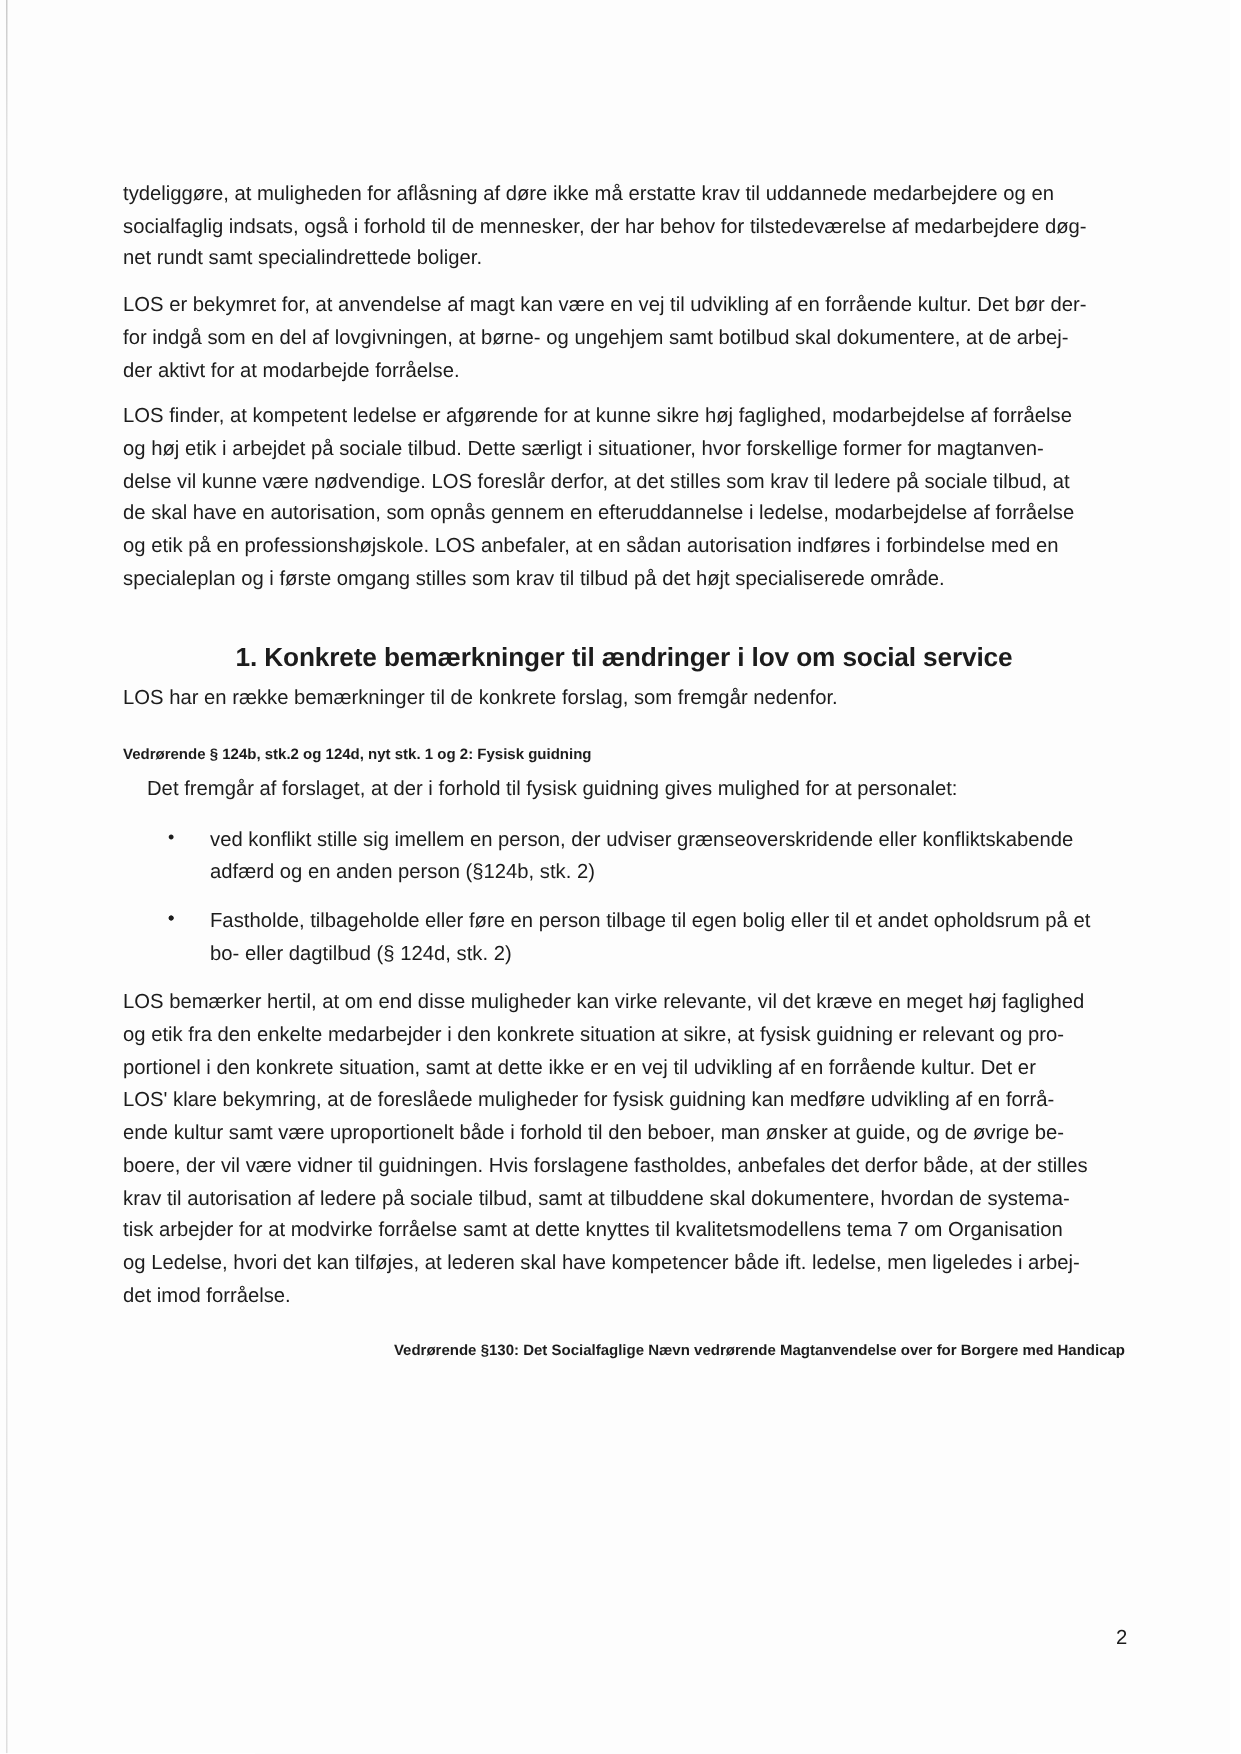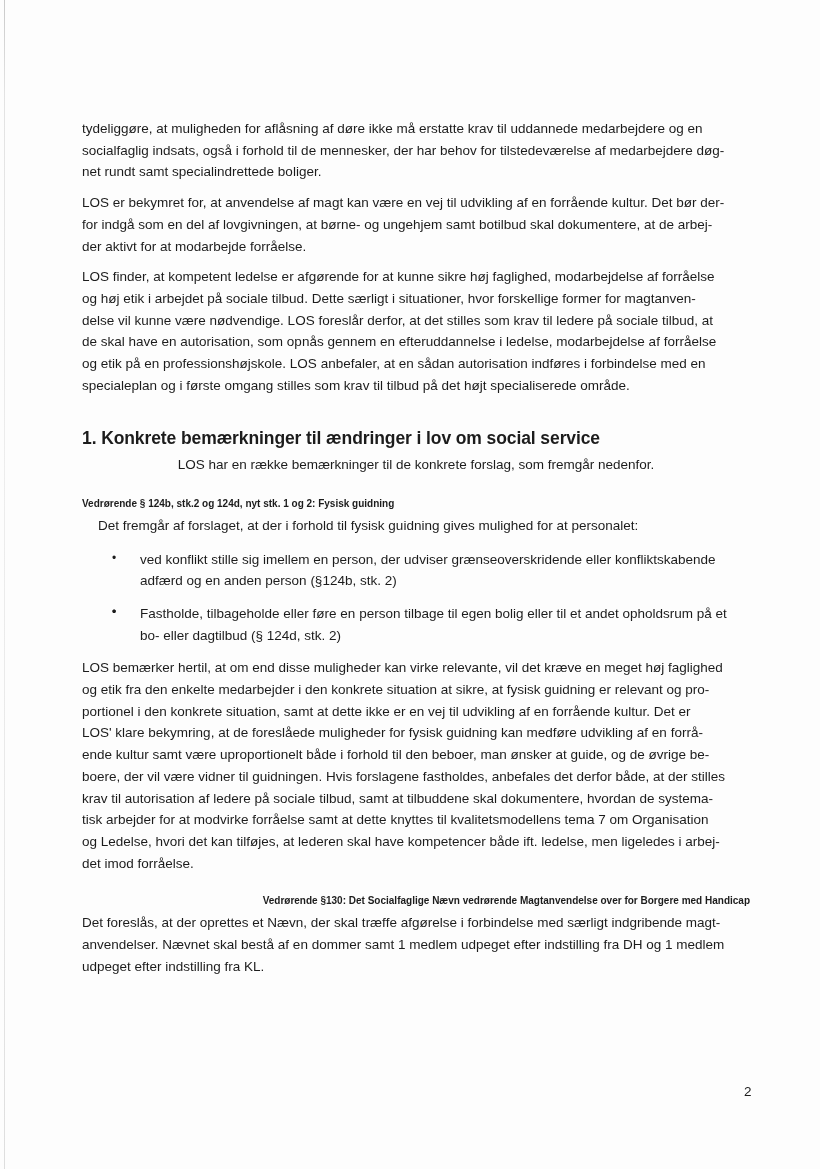--- a/index.html
+++ b/index.html
@@ -38,24 +38,24 @@
     font-size: 13.5px;
     line-height: 21.7px;
     white-space: pre-line;
   }
   .h1 {
     font-size: 17.5px;
     line-height: 25px;
     font-weight: 700;
     margin: 30px 0 3px 0;
     letter-spacing: -0.1px;
+    text-align: center;
   }
   .intro {
     margin-bottom: 17px;
-    text-align: center;
   }
   .h2 {
     font-size: 10px;
     line-height: 21.7px;
     font-weight: 700;
     margin: 0;
   }
   .h2-spaced {
     margin-top: 16px;
     text-align: right;
@@ -146,19 +146,16 @@
 LOS' klare bekymring, at de foreslåede muligheder for fysisk guidning kan medføre udvikling af en forrå-
 ende kultur samt være uproportionelt både i forhold til den beboer, man ønsker at guide, og de øvrige be-
 boere, der vil være vidner til guidningen. Hvis forslagene fastholdes, anbefales det derfor både, at der stilles
 krav til autorisation af ledere på sociale tilbud, samt at tilbuddene skal dokumentere, hvordan de systema-
 tisk arbejder for at modvirke forråelse samt at dette knyttes til kvalitetsmodellens tema 7 om Organisation
 og Ledelse, hvori det kan tilføjes, at lederen skal have kompetencer både ift. ledelse, men ligeledes i arbej-
 det imod forråelse.</p>
 
     <h2 class="h2 h2-spaced">Vedrørende §130: Det Socialfaglige Nævn vedrørende Magtanvendelse over for Borgere med Handicap</h2>
 
-    <p class="body-text">Det foreslås, at der oprettes et Nævn, der skal træffe afgørelse i forbindelse med særligt indgribende magt-
-anvendelser. Nævnet skal bestå af en dommer samt 1 medlem udpeget efter indstilling fra DH og 1 medlem
-udpeget efter indstilling fra KL.</p>
   </main>
 
   <div class="page-number">2</div>
 </div>
 
 </body></html>

